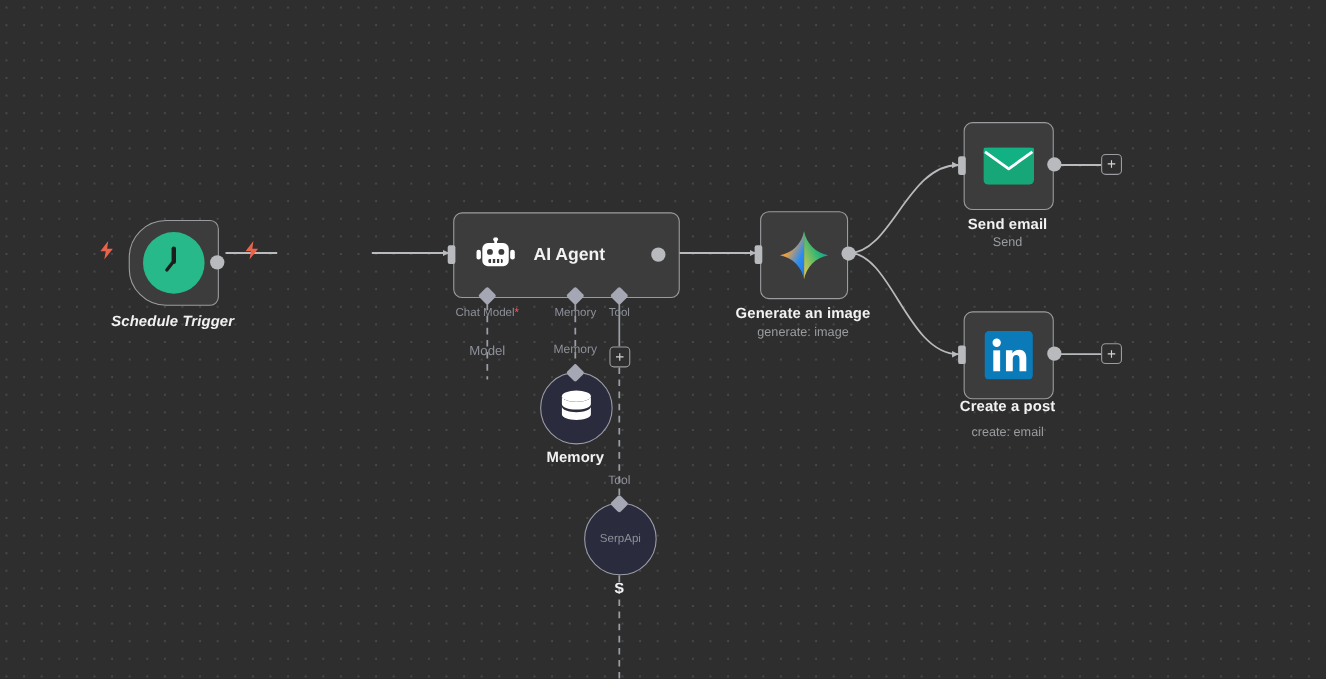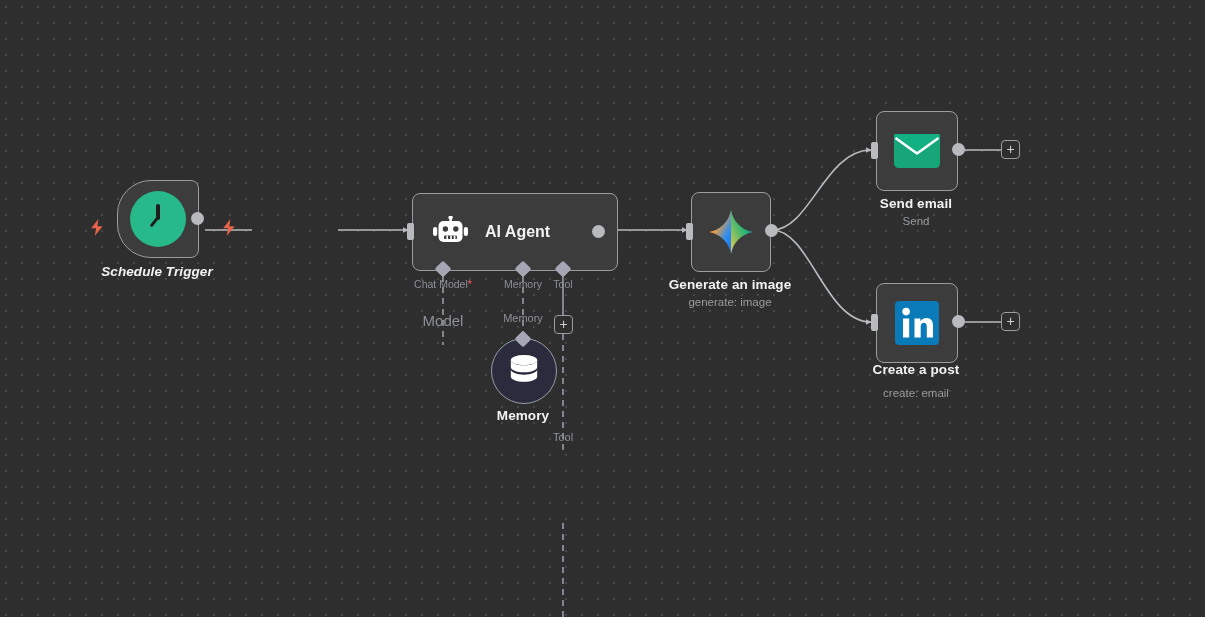--- a/index.html
+++ b/index.html
@@ -205,21 +205,21 @@
     <svg width="14" height="17" viewBox="0 0 14 17" xmlns="http://www.w3.org/2000/svg">
       <path d="M8.4,0 L1.2,9.3 L6.1,9.3 L4.8,17 L12.6,7.2 L7.4,7.2 z" fill="#e8634a"></path>
     </svg>
   </div>
   <div class="bolt" style="left:222px; top:219px;">
     <svg width="14" height="17" viewBox="0 0 14 17" xmlns="http://www.w3.org/2000/svg">
       <path d="M8.4,0 L1.2,9.3 L6.1,9.3 L4.8,17 L12.6,7.2 L7.4,7.2 z" fill="#e8634a"></path>
     </svg>
   </div>
 
-  <div class="node" style="left:117px; top:180px; width:80px; height:76px;font-style:italic;">
+  <div class="node" style="left:117px; top:200px; width:80px; height:76px;font-style:italic;">
     <div class="box trigger" style="width:80px; height:76px;">
       <div class="clock-ic"></div>
     </div>
     <div class="out-dot" style="left:74px; top:31.5px;"></div>
     <div class="label" style="top:84px;">Schedule Trigger</div>
   </div>
 
 
   <div class="node" style="left:412px; top:193px; width:184px; height:76px;">
     <div class="box" style="width:184px; height:76px; justify-content:flex-start; padding-left:20px;text-align:center;">
@@ -245,41 +245,48 @@
   <div class="diamond" style="left:437px; top:263px;"></div>
   <div class="diamond" style="left:517px; top:263px;"></div>
   <div class="diamond" style="left:557px; top:263px;"></div>
 
   <div class="conn-label" style="left:443px; top:278px;text-align:right;">
     <span>Chat Model</span><span class="req-star">*</span>
   </div>
   <div class="conn-label" style="left:523px; top:278px;">Memory</div>
   <div class="conn-label" style="left:563px; top:278px;">Tool</div>
 
-  <div class="conn-label" style="left:443px; top:312px; font-size:15px;">Model</div>
+  <div class="conn-label" style="left:443px; top:312px; font-size:12px;">Model</div>
   <div class="conn-label" style="left:523px; top:312px; font-size:11px;">Memory</div>
   <div class="conn-label" style="left:563px; top:431px; font-size:11px;">Tool</div>
 
   <div class="plus-btn" style="left:554px; top:315px;">+</div>
 
 
   <div class="node" style="left:491px; top:338px; width:64px; height:64px;">
     <div class="circle-node" style="width:64px; height:64px;">
       <svg width="32" height="34" viewBox="0 0 34 36" xmlns="http://www.w3.org/2000/svg">
         <ellipse cx="17" cy="6.5" rx="14" ry="5.4" fill="#ffffff"></ellipse>
         <path d="M3,6.5 L3,14 C3,17 9.3,19.4 17,19.4 C24.7,19.4 31,17 31,14 L31,6.5
                  C31,9.5 24.7,11.9 17,11.9 C9.3,11.9 3,9.5 3,6.5 z" fill="#ffffff"></path>
         <path d="M3,16.5 L3,24 C3,27 9.3,29.4 17,29.4 C24.7,29.4 31,27 31,24 L31,16.5
                  C31,19.5 24.7,21.9 17,21.9 C9.3,21.9 3,19.5 3,16.5 z" fill="#ffffff"></path>
       </svg>
     </div>
     <div class="diamond" style="left:26px; top:-5px;"></div>
     <div class="label" style="top:70px;">Memory</div>
   </div>
 
+  <div class="node" style="left:531px; top:457px; width:64px; height:64px;">
+    <div class="circle-node" style="width:64px; height:64px;">
+      <span class="serp-text">SerpApi</span>
+    </div>
+    <div class="diamond" style="left:26px; top:-5px;"></div>
+    <div class="label" style="top:70px;">S</div>
+  </div>
 
   <div class="node" style="left:876px; top:111px; width:80px; height:78px;">
     <div class="box" style="width:80px; height:78px;">
       <svg width="46" height="34" viewBox="0 0 46 34" xmlns="http://www.w3.org/2000/svg">
         <rect x="0" y="0" width="46" height="34" rx="4.5" fill="#16a678"></rect>
         <path d="M0,5 L23,21 L46,5 L46,1.5 C46,0.6 45.2,0 44,0 L2,0
                  C0.8,0 0,0.6 0,1.5 z" fill="#12b184"></path>
         <path d="M1.5,4 L23,19.5 L44.5,4" fill="none" stroke="#ffffff" stroke-width="2.6" stroke-linejoin="round"></path>
       </svg>
     </div>

